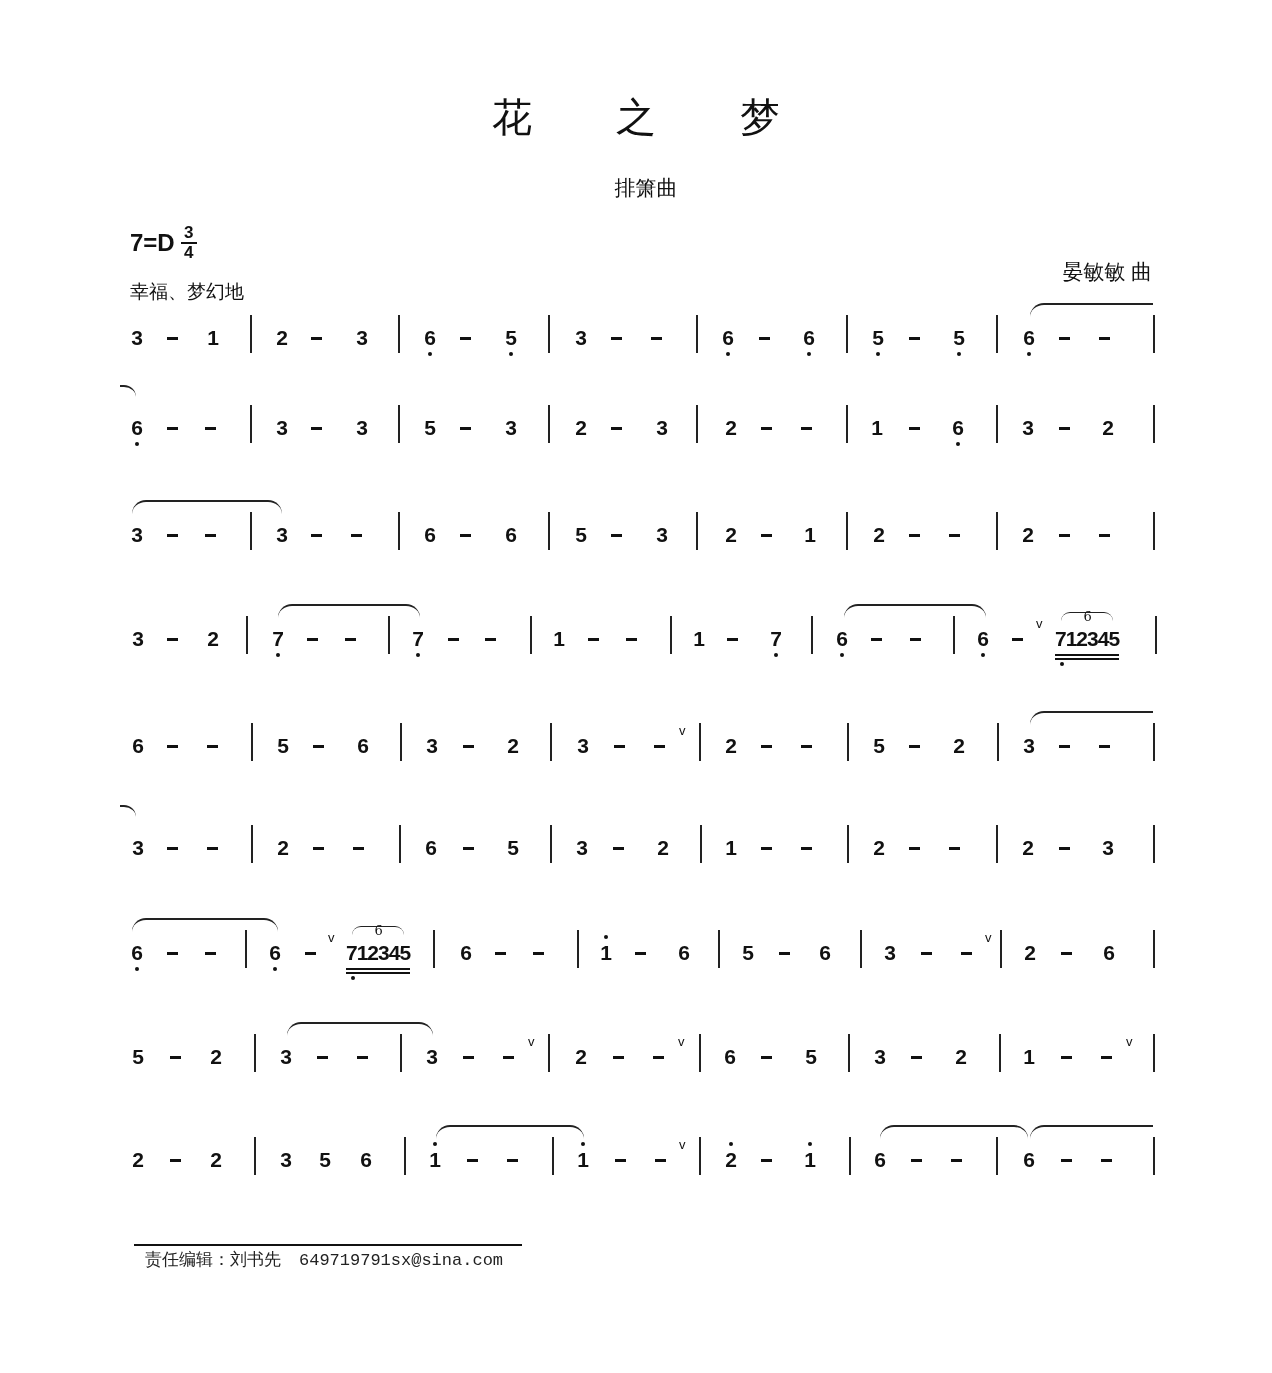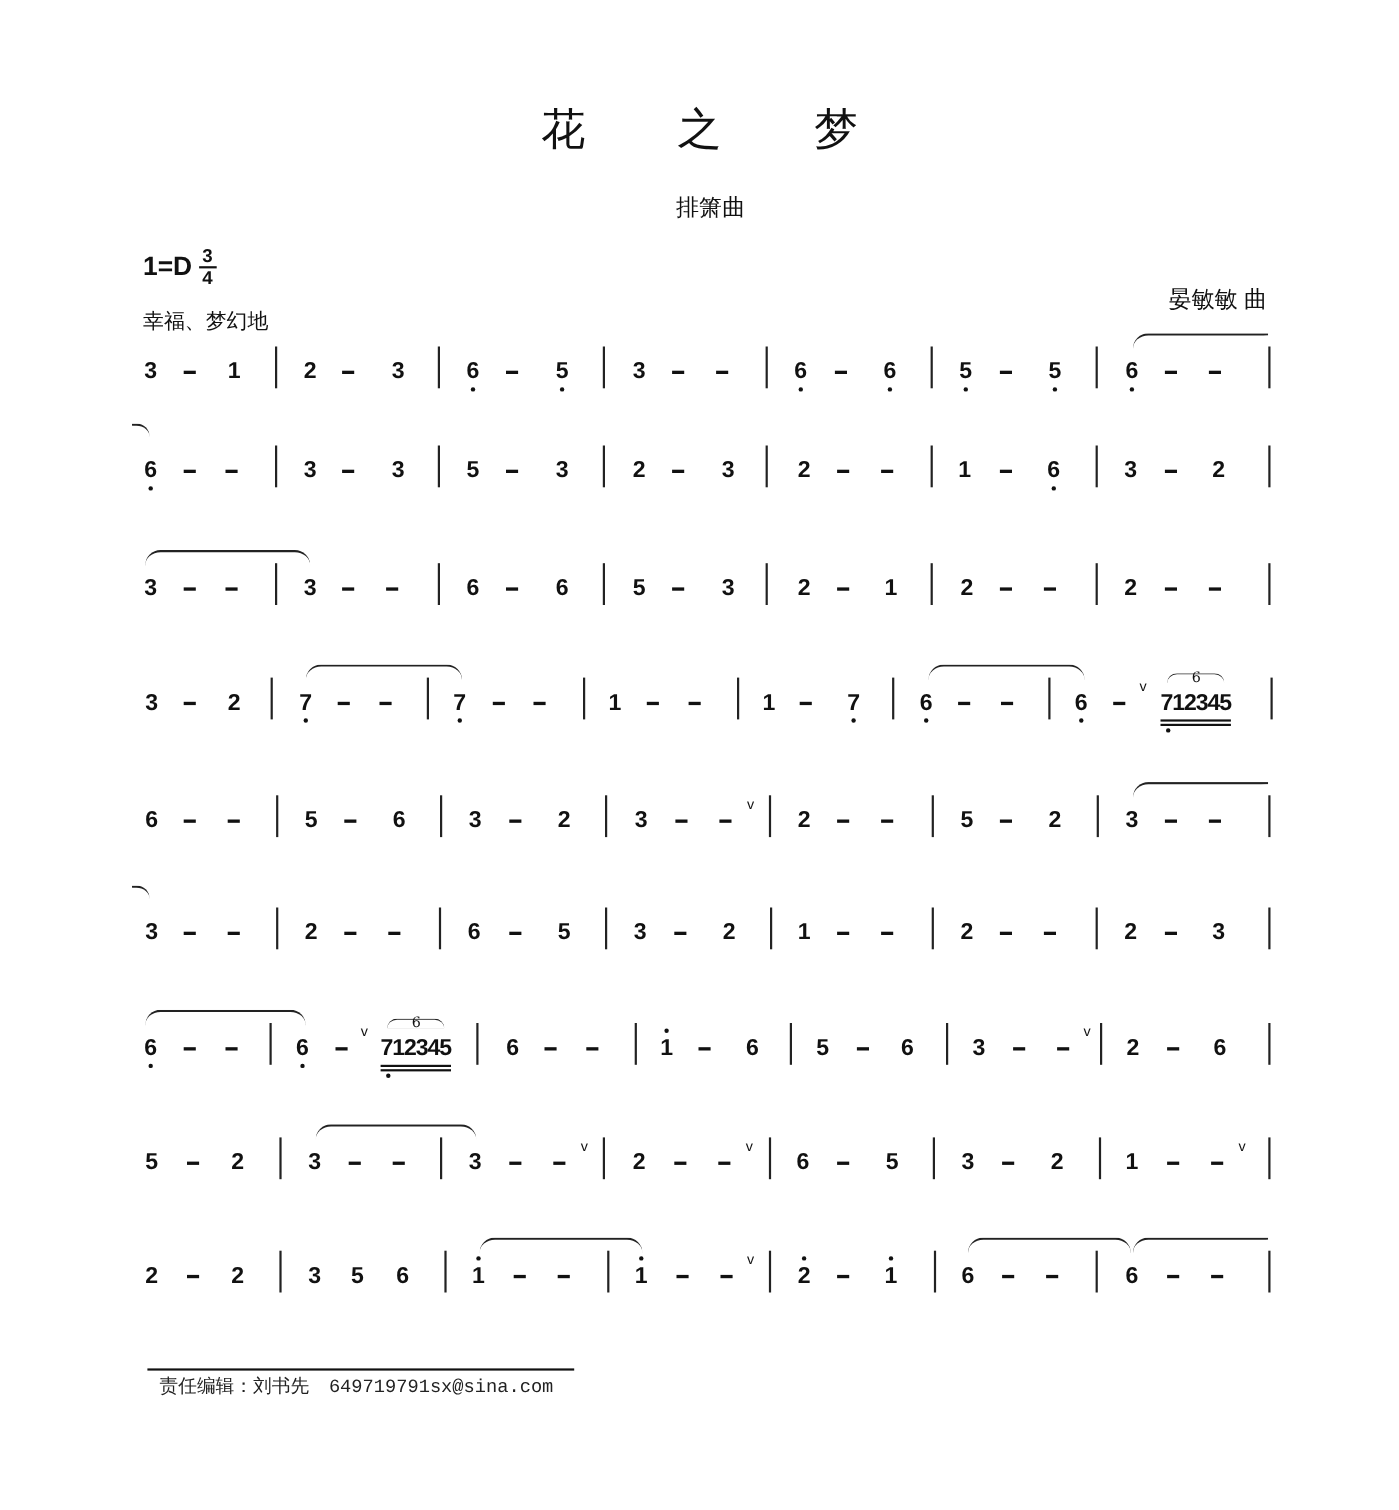--- a/index.html
+++ b/index.html
@@ -42,21 +42,21 @@
 </head>
 <body>
 
 <div>
   <div class="title">
     <span>花</span><span>之</span><span>梦</span>
   </div>
   <div class="subtitle">排箫曲</div>
 
   <div class="key">
-    <span>1=D</span>
+    <span>7=D</span>
     <span class="frac">
       <span>3</span>
       <span class="bar"></span>
       <span>4</span>
     </span>
   </div>
   <div class="tempo">幸福、梦幻地</div>
   <div class="composer">晏敏敏 曲</div>
 
   <div id="score">

